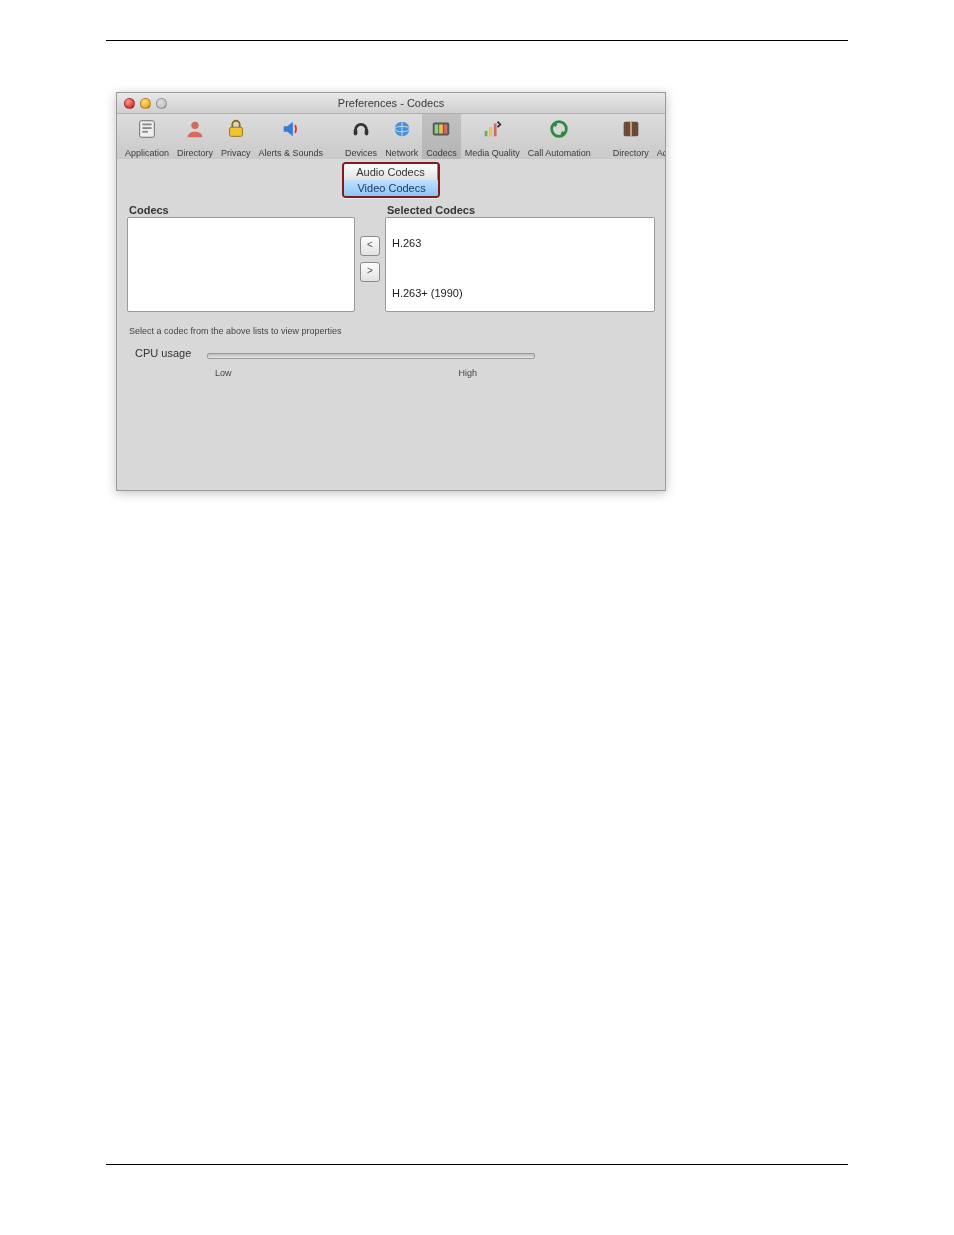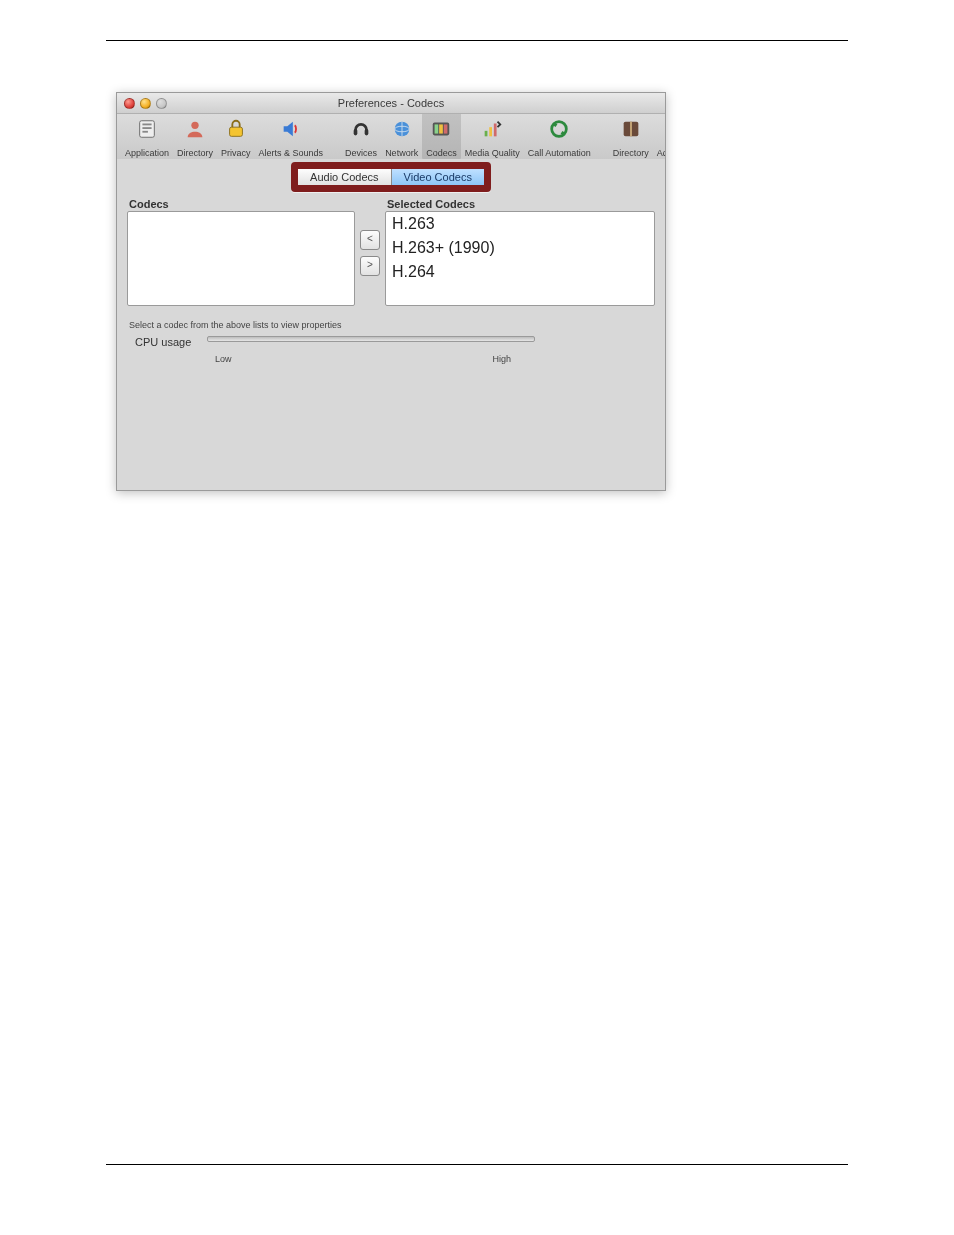--- a/index.html
+++ b/index.html
@@ -21,41 +21,41 @@
   .tbitem{display:flex;flex-direction:column;align-items:center;justify-content:flex-end;height:100%;padding:0 4px 2px 4px;cursor:default;}
   .tbitem.sel{background:linear-gradient(#c2c2c2,#b4b4b4);border-radius:3px;}
   .tblabel{font-size:9px;color:#3a3a3a;margin-top:8px;white-space:nowrap;}
   .sp{flex:0 0 14px;}
   .tbicon{width:22px;height:22px;display:flex;align-items:center;justify-content:center;}
   .tbicon svg{width:22px;height:22px;}
 
   .body{position:absolute;left:0;right:0;top:66px;bottom:0;background:#d8d8d8;}
 
   .segwrap{display:flex;justify-content:center;margin-top:3px;}
-  .seg{display:flex;border:7px solid #7f1d1d;border-radius:4px;overflow:hidden;box-shadow:0 1px 0 rgba(255,255,255,.6);}
+  .seg{display:flex;border:2px solid #7f1d1d;border-radius:4px;overflow:hidden;box-shadow:0 1px 0 rgba(255,255,255,.6);flex-direction:column;}
   .segbtn{font-size:11px;padding:2px 12px;background:linear-gradient(#fdfdfd,#e2e2e2);color:#333;border-right:1px solid #8a8a8a;cursor:default;}
   .segbtn:last-child{border-right:none;}
   .segbtn.active{background:linear-gradient(#bfe0ff,#8ec6f7);color:#1a3a66;border-color:#5a8dc8;text-align:right;}
 
   .pane{margin:6px 10px 0 10px;}
   .cols{display:flex;align-items:flex-start;}
   .colhdr{font-size:11px;font-weight:bold;color:#333;margin:0 0 1px 2px;}
   .listbox{background:#fff;border:1px solid #9a9a9a;border-radius:2px;height:95px;overflow:auto;box-sizing:border-box;}
-  .listbox .li{padding:3px 6px;font-size:16px;color:#222;}
+  .listbox .li{padding:19px 6px;font-size:11px;color:#222;}
   .leftcol{width:228px;}
   .midcol{width:30px;display:flex;flex-direction:column;align-items:center;justify-content:center;height:110px;gap:6px;}
   .arrowbtn{width:18px;height:18px;border:1px solid #8a8a8a;border-radius:3px;background:linear-gradient(#fdfdfd,#e2e2e2);font-size:10px;line-height:16px;text-align:center;color:#555;cursor:default;}
   .rightcol{flex:1;}
   .hint{font-size:9px;color:#444;margin:12px 0 6px 2px;}
 
   .sliders{margin-left:8px;width:400px;}
-  .srow{display:flex;align-items:flex-start;height:17px;}
+  .srow{display:flex;align-items:flex-end;height:17px;}
   .slabel{width:72px;font-size:11px;color:#333;}
   .strack{flex:1;height:4px;background:linear-gradient(#bdbdbd,#e6e6e6);border:1px solid #9a9a9a;border-radius:2px;position:relative;}
-  .rangelabels{display:flex;justify-content:space-between;font-size:9px;color:#444;margin:1px 0 0 80px;width:296px;}
+  .rangelabels{display:flex;justify-content:space-between;font-size:9px;color:#444;margin:9px 0 0 80px;width:262px;}
 </style>
 </head>
 <body>
 
 <div class="page">
   <div class="hr-top"></div>
   <div class="hr-bot"></div>
 
   <div class="window">
 

